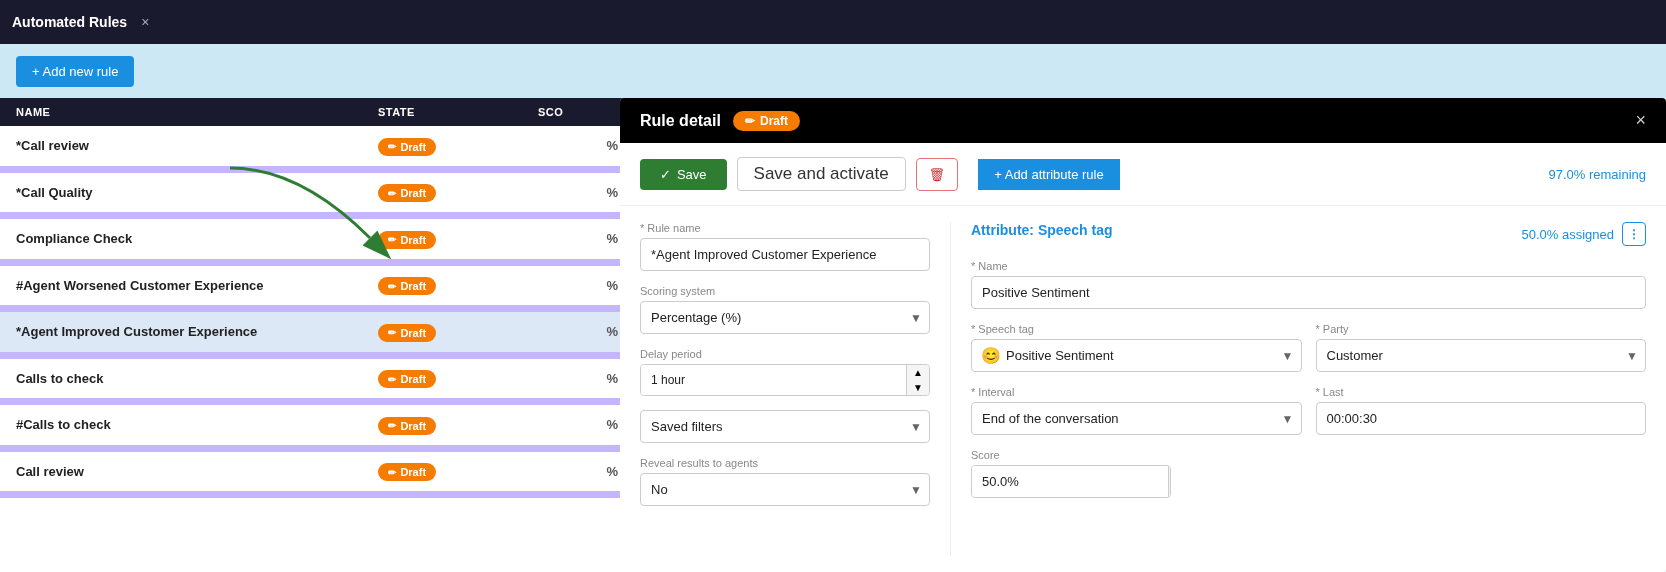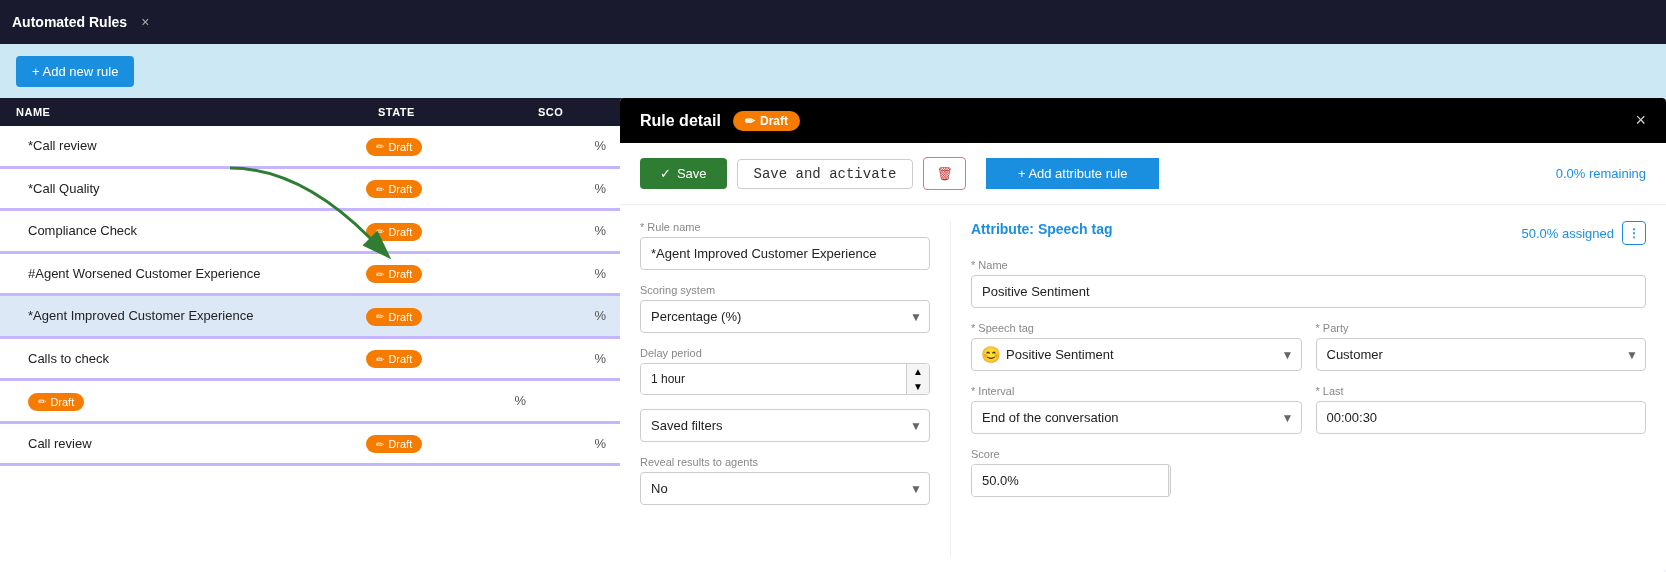--- a/index.html
+++ b/index.html
@@ -70,24 +70,25 @@
     .table-header span {
       color: #fff;
       font-size: 11px;
       font-weight: 700;
       letter-spacing: 0.5px;
       text-transform: uppercase;
     }
     .table-row {
       display: grid;
       grid-template-columns: 1fr 160px 80px;
-      padding: 10px 28px;
-      border-bottom: 3px solid #c4b5fd;
-      align-items: center;
-      cursor: pointer;
+      padding: 10px 16px;
+      border-bottom: 7px solid #c4b5fd;
+      align-items: center;
+      cursor: pointer;
+      font-weight: bold;
     }
     .table-row.active { background: #dce8f5; }
     .row-name { font-size: 13px; color: #222; }
     .badge-draft {
       background: #f57c00;
       color: #fff;
       border-radius: 12px;
       padding: 3px 10px;
       font-size: 11px;
       display: inline-flex;
@@ -163,39 +164,38 @@
       display: flex;
       align-items: center;
       gap: 6px;
     }
     .btn-save-activate {
       background: #fff;
       color: #333;
       border: 1px solid #ccc;
       border-radius: 4px;
       padding: 6px 16px;
-      font-size: 14px;
-      cursor: pointer;
-      font-family: Liberation Mono, monospace;
+      font-size: 17px;
+      cursor: pointer;
     }
     .btn-delete {
       background: #fff;
       color: #c62828;
       border: 1px solid #e57373;
       border-radius: 4px;
       padding: 8px 12px;
       font-size: 13px;
       cursor: pointer;
     }
     .btn-add-attr {
       background: #1a8fe0;
       color: #fff;
       border: none;
       border-radius: 0;
-      padding: 8px 32px;
+      padding: 8px 16px;
       font-size: 13px;
       cursor: pointer;
       display: flex;
       align-items: center;
       gap: 6px;
       margin-left: 10px;
     }
     .remaining-text {
       margin-left: auto;
       color: #1a8fe0;
@@ -426,20 +426,21 @@
       <span class="row-name">*Agent Improved Customer Experience</span>
       <span><span class="badge-draft"><span class="badge-pencil">✏</span> Draft</span></span>
       <span class="row-score">%</span>
     </div>
     <div class="table-row">
       <span class="row-name">Calls to check</span>
       <span><span class="badge-draft"><span class="badge-pencil">✏</span> Draft</span></span>
       <span class="row-score">%</span>
     </div>
     <div class="table-row">
+      <span class="row-name">#Calls to check</span>
       <span><span class="badge-draft"><span class="badge-pencil">✏</span> Draft</span></span>
       <span class="row-score">%</span>
     </div>
     <div class="table-row">
       <span class="row-name">Call review</span>
       <span><span class="badge-draft"><span class="badge-pencil">✏</span> Draft</span></span>
       <span class="row-score">%</span>
     </div>
   </div>
 
@@ -459,21 +460,21 @@
     <div class="modal-toolbar">
       <button class="btn-save">
         <span>✓</span>
         <span>Save</span>
       </button>
       <button class="btn-save-activate">Save and activate</button>
       <button class="btn-delete">
         <span>🗑</span>
       </button>
       <button class="btn-add-attr">+ Add attribute rule</button>
-      <span class="remaining-text">0.0% remaining</span>
+      <span class="remaining-text">97.0% remaining</span>
     </div>
 
     <div class="modal-body">
 
       <div class="left-form">
         <div class="field-group">
           <div class="field-label">* Rule name</div>
           <input class="field-input" type="text" value="*Agent Improved Customer Experience" style="">
         </div>
 

